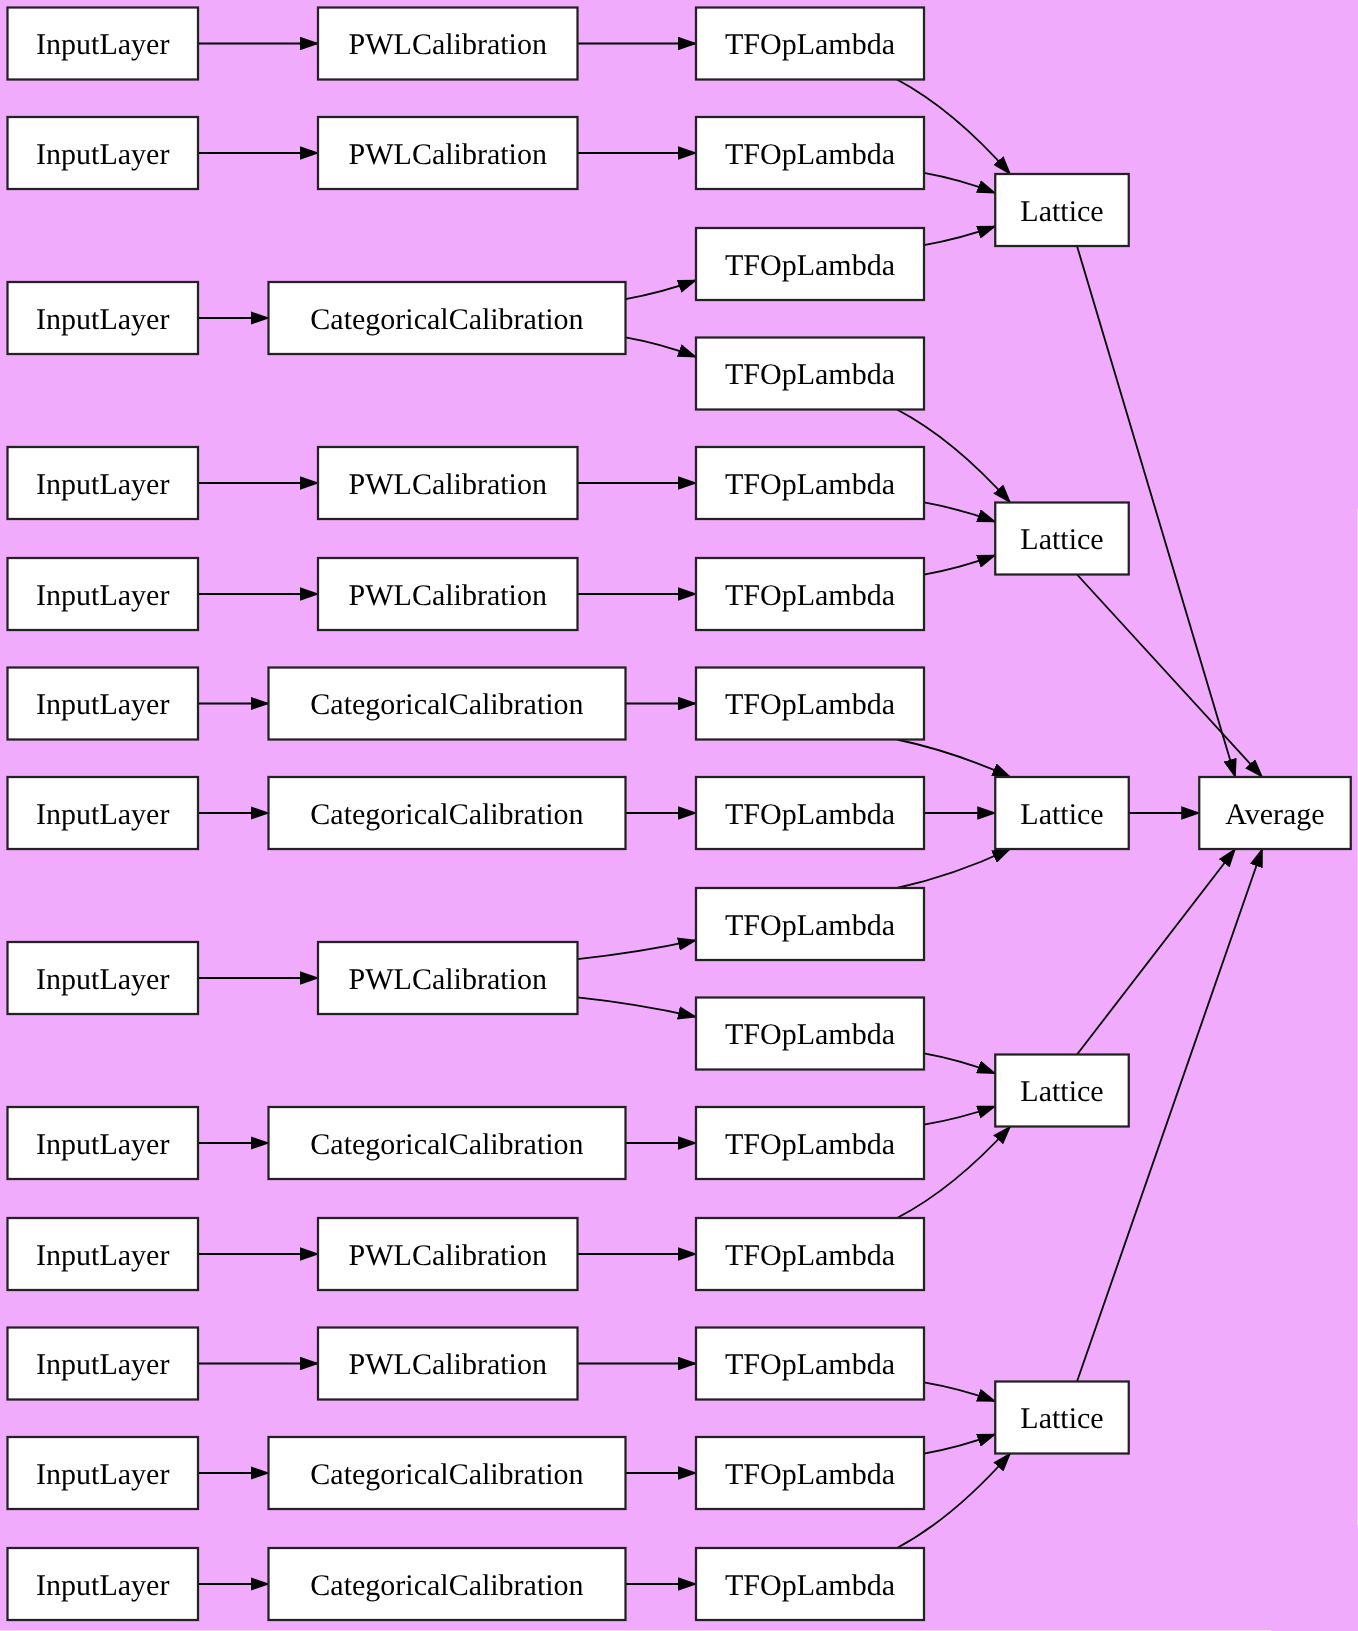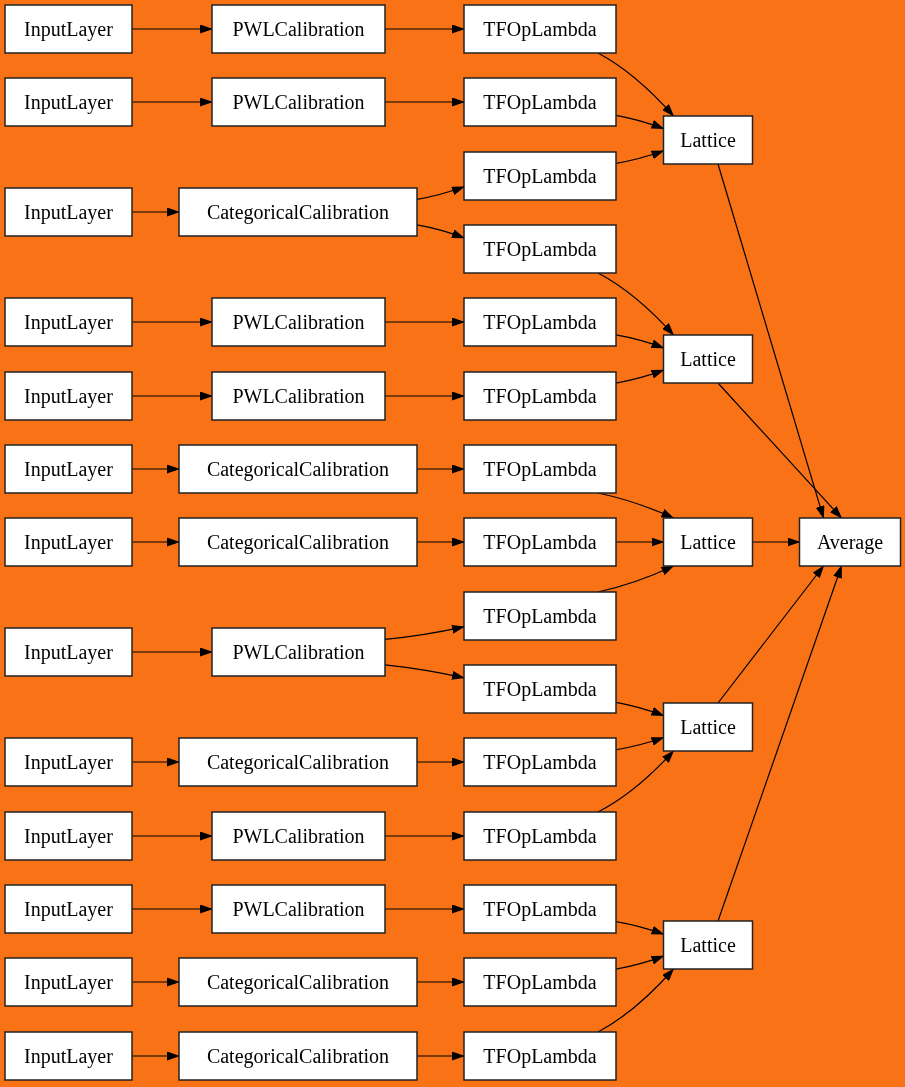--- a/index.html
+++ b/index.html
@@ -1,20 +1,20 @@
 <!DOCTYPE html>
 <html><head>
 <meta charset="utf-8">
 <style>
   html, body { margin: 0; padding: 0; background: #ffffff; }
   #canvas {
     position: relative;
     width: 905px;
     height: 1087px;
-    background: #f97316;
+    background: #f0abfc;
     font-family: "Liberation Serif", serif;
   }
   svg { display: block; }
   .node-rect { fill: #ffffff; stroke: #222222; stroke-width: 1.5; }
   .node-label {
     font-family: "Liberation Serif", serif;
     font-size: 20px;
     fill: #000000;
   }
   .edge { fill: none; stroke: #000000; stroke-width: 1.2; }

